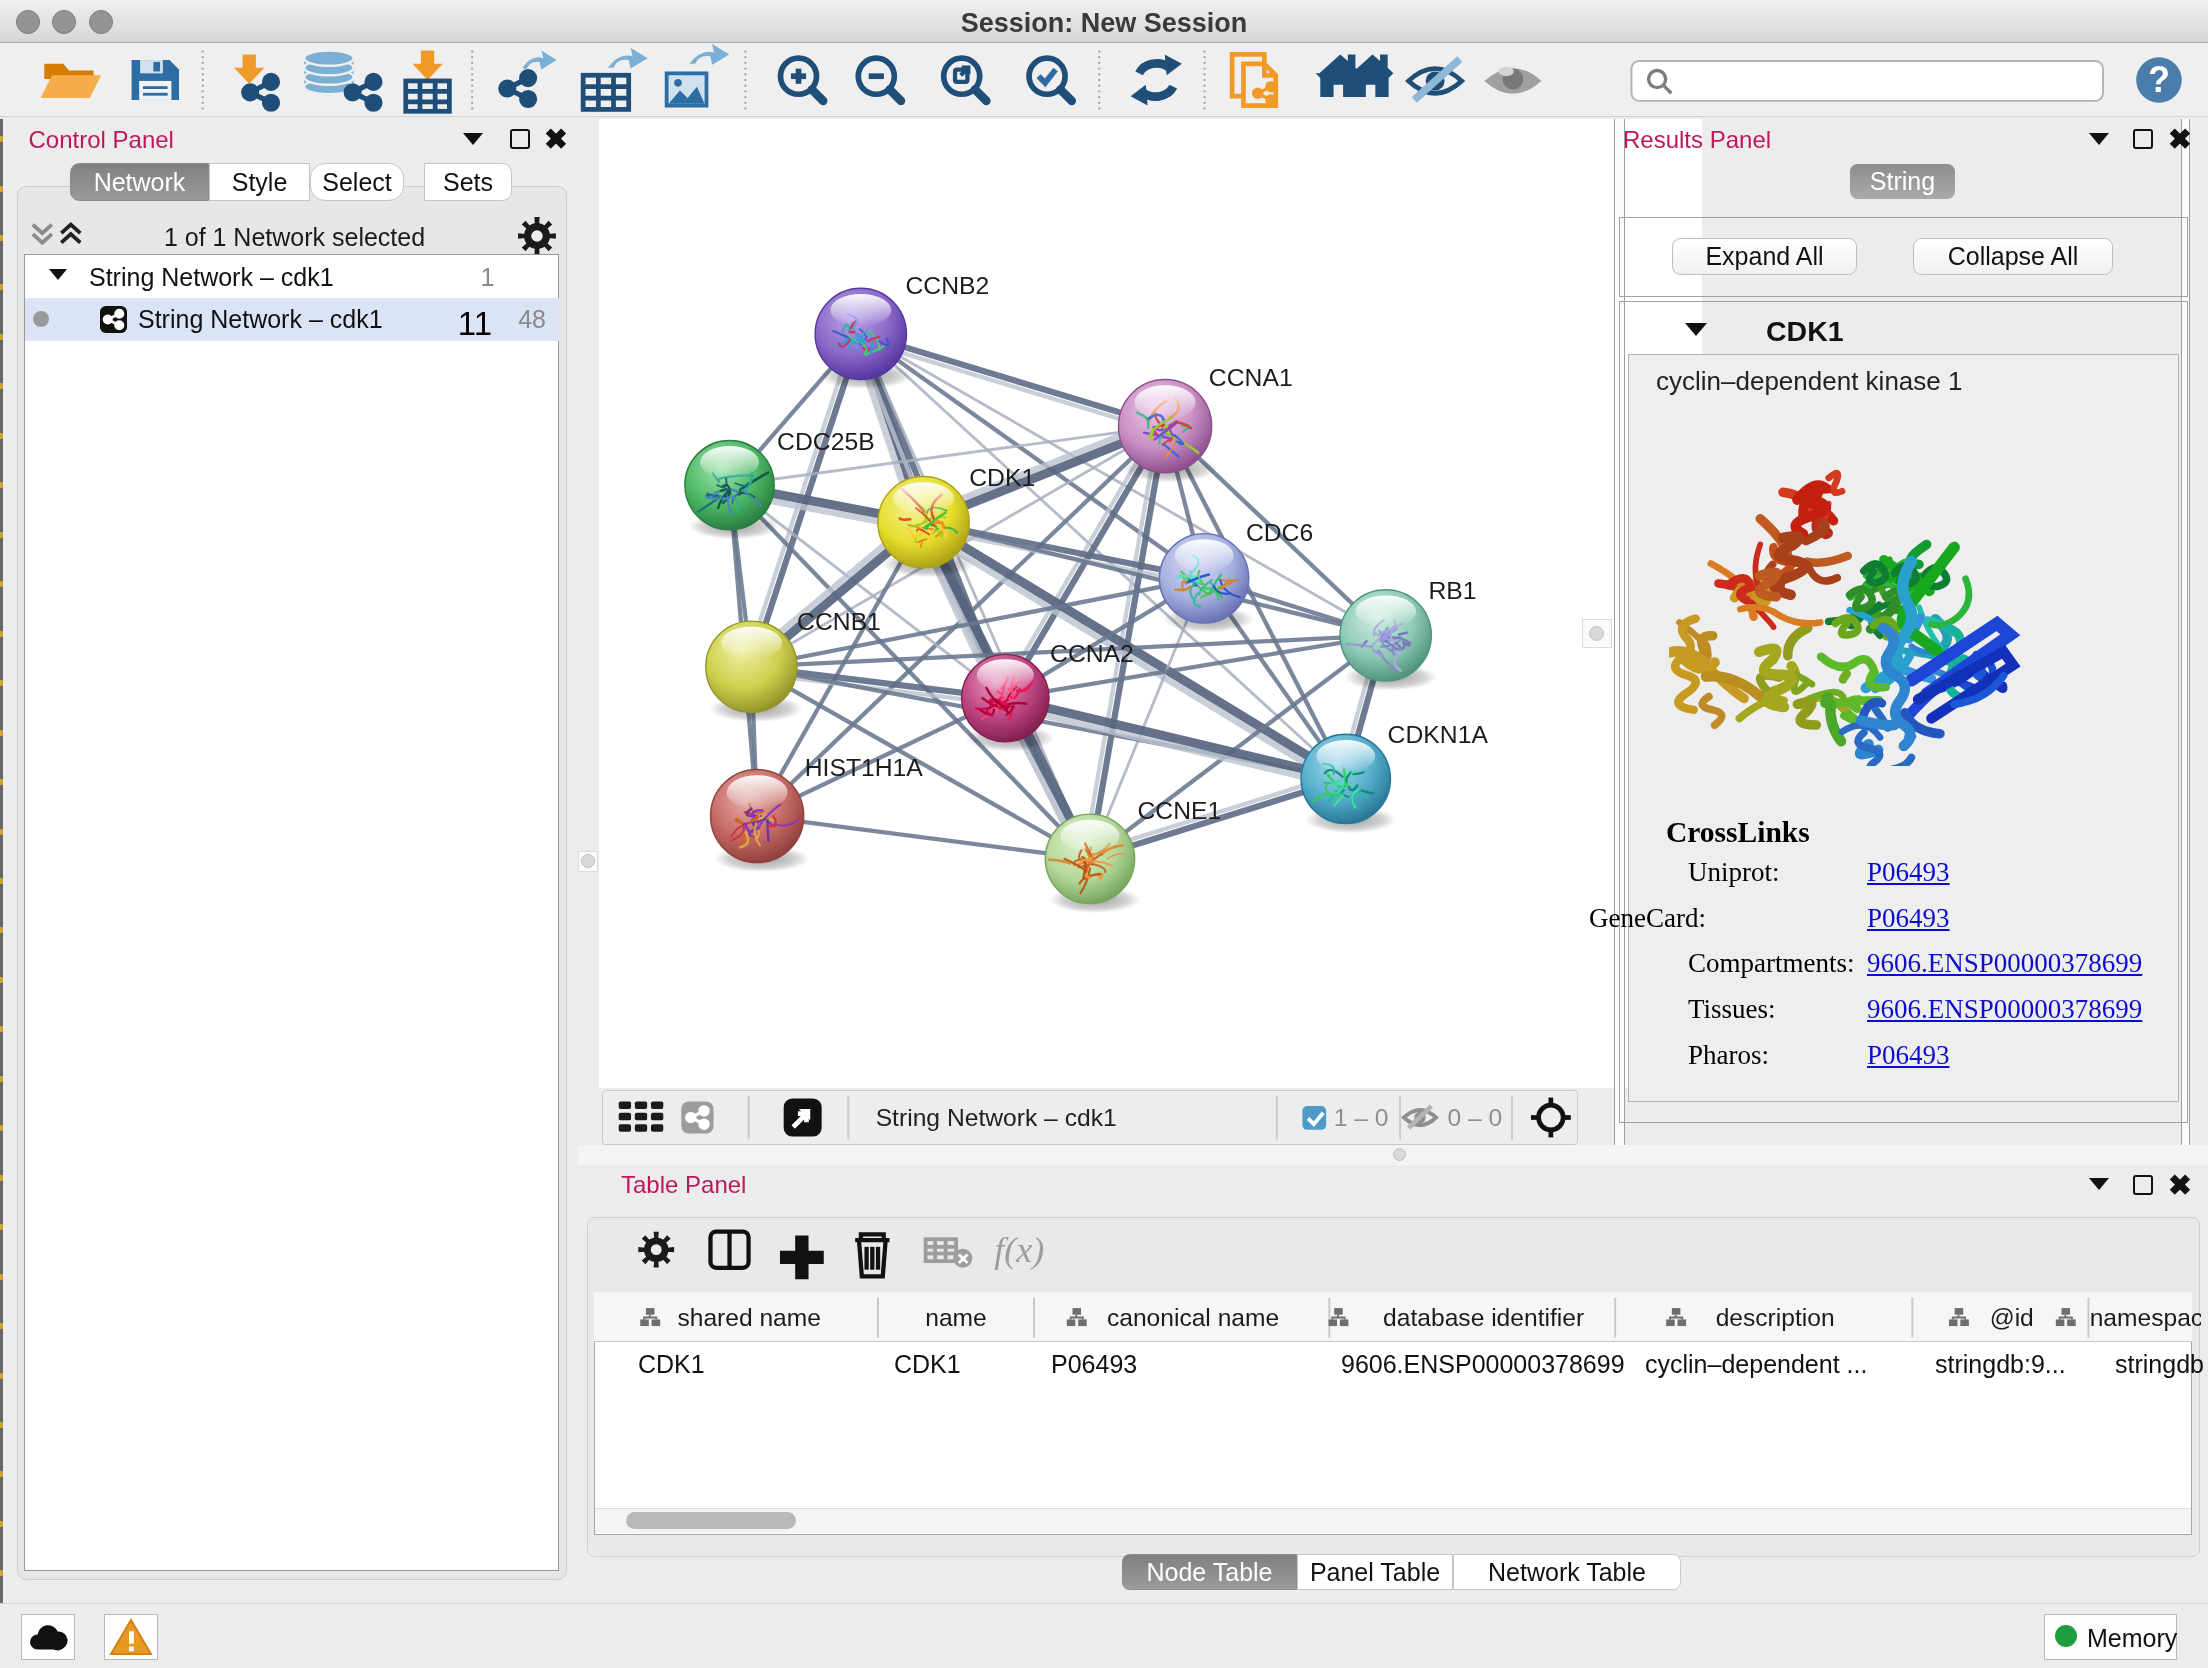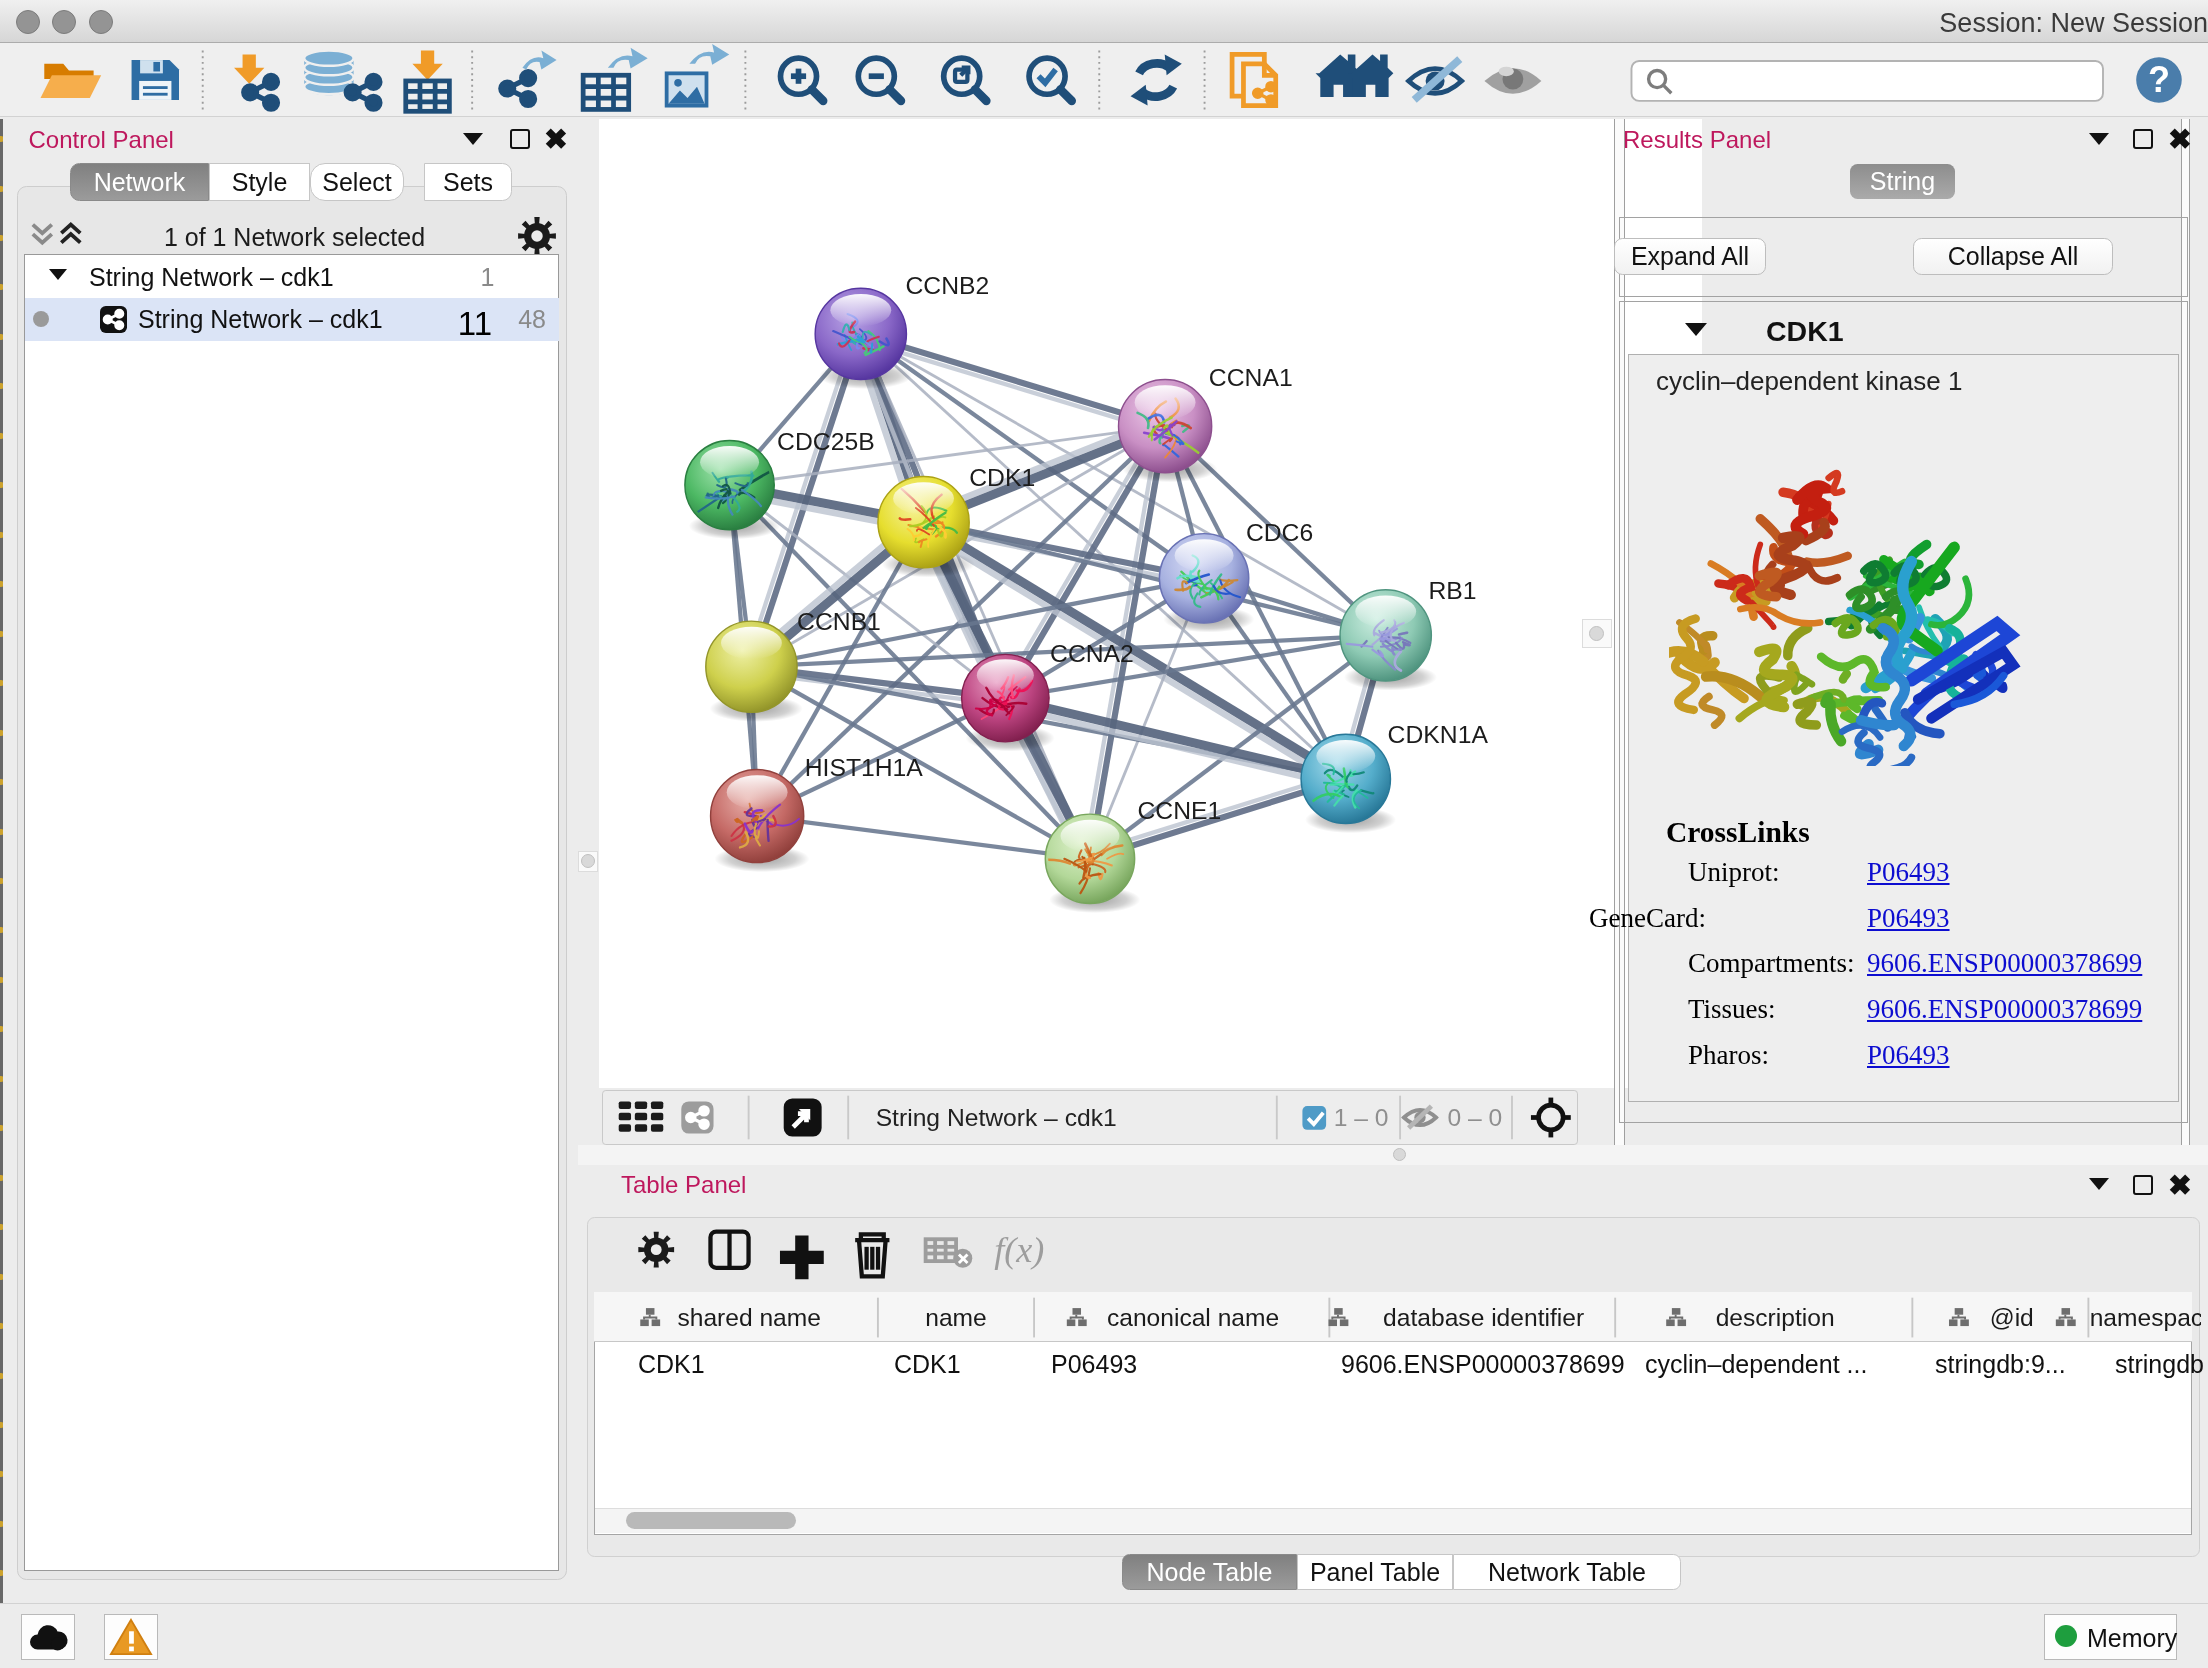--- a/index.html
+++ b/index.html
@@ -1,18 +1,18 @@
 <!DOCTYPE html>
 <html style="font-size:15px"><head><meta charset="utf-8"><style>
 *{margin:0;padding:0;box-sizing:border-box}
 body{width:2208px;height:1668px;font-family:"Liberation Sans",sans-serif;background:#ececec;position:relative;overflow:hidden}
 .abs{position:absolute}
 .titlebar{left:0;top:0;width:2208px;height:43px;background:linear-gradient(#f0f0f0,#d6d6d6);border-bottom:1px solid #acacac}
 .tl{top:9.5px;width:24px;height:24px;border-radius:50%;background:#949494;border:1px solid #7c7c7c}
-.title{top:7.6px;left:0;width:2208px;text-align:right;font-size:27px;color:#3a3a3a;font-weight:400}
+.title{top:7.6px;left:0;width:2208px;text-align:center;font-size:27px;color:#3a3a3a;font-weight:700}
 .toolbar{left:0;top:43px;width:2208px;height:74px;background:#efefef;border-bottom:1px solid #d2d2d2}
 .panelhead{font-size:24px;color:#be185d}
 .ctrl-tri{width:0;height:0;border-left:10.5px solid transparent;border-right:10.5px solid transparent;border-top:12.4px solid #111}
 .ctrl-box{width:20px;height:20px;border:2.9px solid #111;border-radius:2.9px}
 .ctrl-x{font-size:28.5px;font-weight:bold;color:#111;line-height:20px}
 .seg{height:38px;font-size:25px;display:flex;align-items:center;justify-content:center;background:#fff;border:1px solid #c6c6c6;color:#111}
 .seg.sel{background:linear-gradient(#808080,#9b9b9b);color:#fff;border-color:#8a8a8a}
 .btn{background:linear-gradient(#ffffff,#f1f1f1);border:1px solid #bdbdbd;border-radius:8.6px;font-size:25px;color:#111;display:flex;align-items:center;justify-content:center}
 .serif{font-family:"Liberation Serif",serif}
 a.lnk{color:#0d0dd0;text-decoration:underline}
@@ -772,21 +772,21 @@
 <div class="abs" style="left:1624px;top:119px;width:1px;height:1026px;background:#9f9f9f"></div>
 <div class="abs" style="left:2181px;top:119px;width:1px;height:1026px;background:#9f9f9f"></div>
 <div class="abs" style="left:2182px;top:119px;width:6.7px;height:1026px;background:#fbfbfb"></div>
 <div class="abs" style="left:2189px;top:119px;width:1px;height:1026px;background:#9f9f9f"></div>
 <div class="abs panelhead" style="left:1623px;top:126px">Results Panel</div>
 <div class="abs ctrl-tri" style="left:2089px;top:133px"></div>
 <div class="abs ctrl-box" style="left:2133px;top:129px"></div>
 <div class="abs ctrl-x" style="left:2168px;top:129px">✖</div>
 <div class="abs" style="left:1850px;top:164px;width:105px;height:35px;border-radius:7.6px;background:linear-gradient(#8d8d8d,#aaaaaa);color:#fff;font-size:25px;display:flex;align-items:center;justify-content:center">String</div>
 <div class="abs" style="left:1619px;top:217px;width:569px;height:80px;border:1px solid #a2a2a2"></div>
-<div class="abs btn" style="left:1614px;top:238px;width:152px;height:37px">Expand All</div>
+<div class="abs btn" style="left:1672px;top:238px;width:185px;height:37px">Expand All</div>
 <div class="abs btn" style="left:1913px;top:238px;width:200px;height:37px">Collapse All</div>
 <div class="abs" style="left:1619px;top:301px;width:569px;height:822px;border:1px solid #a2a2a2"></div>
 <div class="abs ctrl-tri" style="left:1685px;top:323px;border-left-width:11.4px;border-right-width:11.4px;border-top-width:13.3px"></div>
 <div class="abs" style="left:1766px;top:315px;font-size:28.5px;font-weight:bold;color:#111">CDK1</div>
 <div class="abs" style="left:1628px;top:354px;width:551px;height:748px;background:#eeeeee;border:1px solid #b0b0b0"></div>
 <div class="abs" style="left:1656px;top:366px;font-size:26px;color:#222">cyclin–dependent kinase 1</div>
 <svg width="366" height="309" viewBox="0 0 385 325" xmlns="http://www.w3.org/2000/svg" style="position:absolute;left:1669px;top:457px">
     <g fill="none" stroke-linecap="round">
       <path d="M148,64 Q157,44 159,38" stroke="#c41f10" stroke-width="6"></path>
       <path d="M149,60 Q145,40 120,37" stroke="#d43a20" stroke-width="10"></path>

